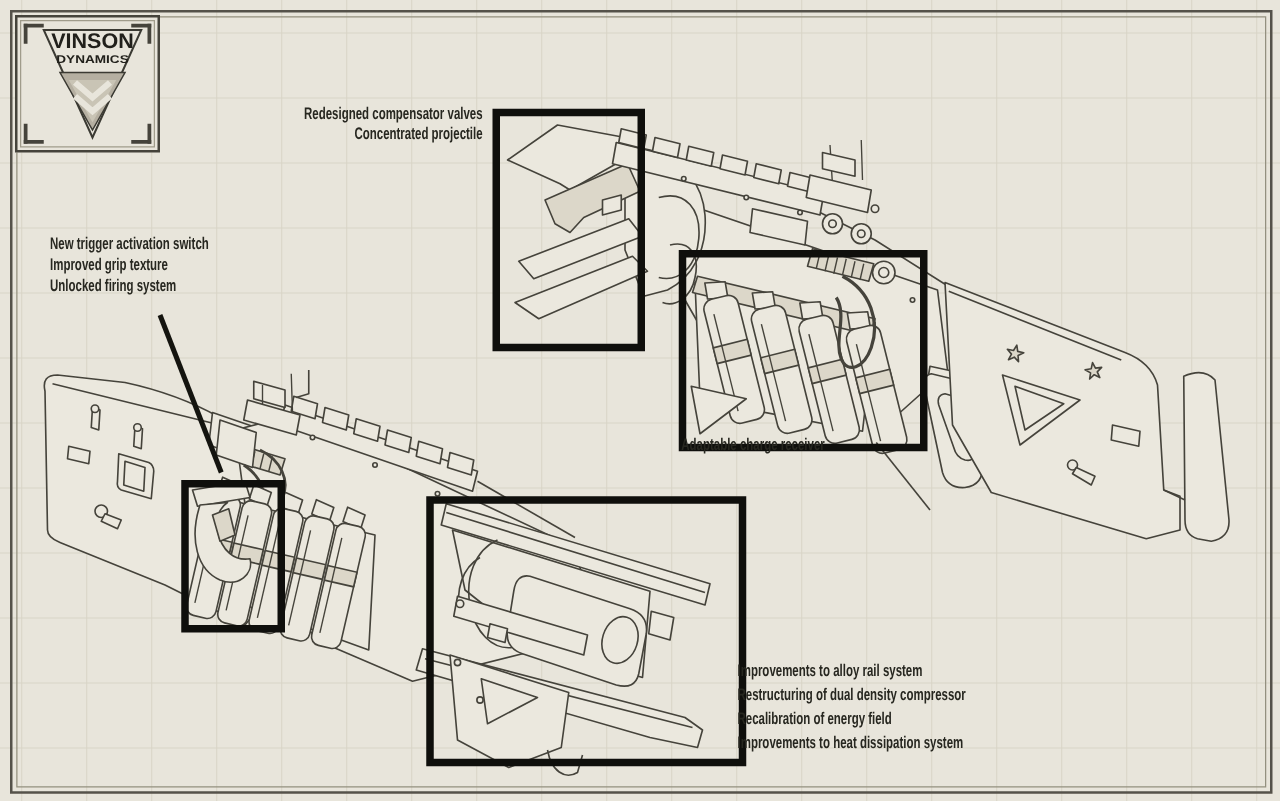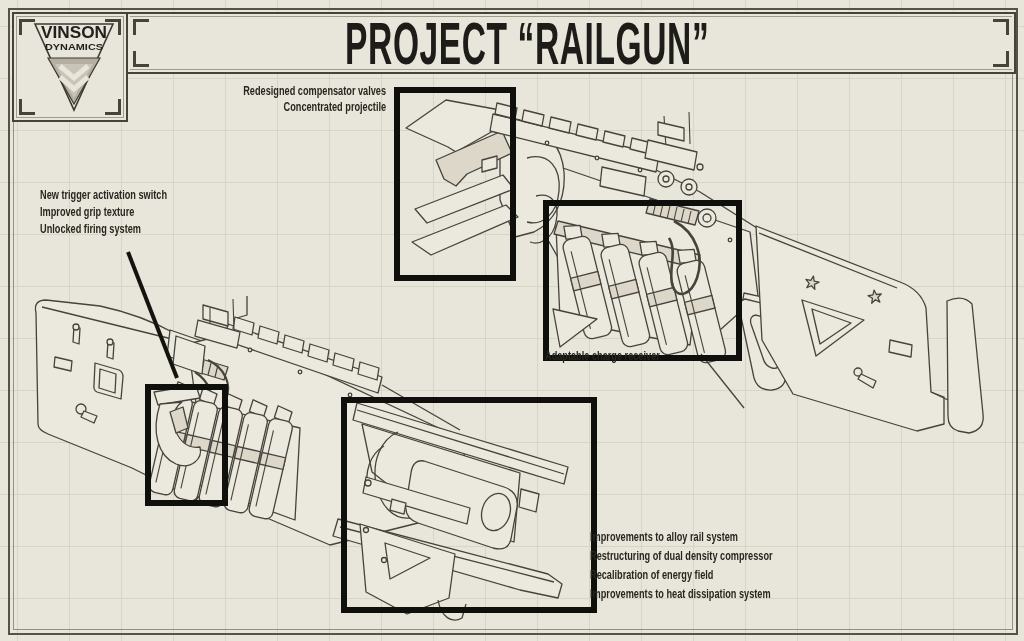--- a/index.html
+++ b/index.html
@@ -284,28 +284,20 @@
       <polygon points="21,10 99,10 60,96" fill="none" stroke="#3b3a33" stroke-width="1.6"></polygon>
       <polygon points="34,44 86,44 60,90" fill="#b5afa1" stroke="#3b3a33" stroke-width="1.2"></polygon>
       <polygon points="41,50 79,50 60,84" fill="#c9c4b5" stroke="none"></polygon>
       <path d="M46,52 L60,64 L74,52" fill="none" stroke="#e8e5db" stroke-width="5"></path>
       <path d="M46,63 L60,75 L74,63" fill="none" stroke="#e8e5db" stroke-width="5"></path>
       <text x="60" y="24" font-size="17" text-anchor="middle" textLength="66" lengthAdjust="spacingAndGlyphs">VINSON</text>
       <text x="60" y="36" font-size="9" text-anchor="middle" textLength="58" lengthAdjust="spacingAndGlyphs">DYNAMICS</text>
     </svg>
   </div>
 
-  <div class="title-bar">
-    <div class="inner-line"></div>
-    <div class="bk tl pos-tl"></div>
-    <div class="bk tr pos-tr"></div>
-    <div class="bk bl pos-bl"></div>
-    <div class="bk br pos-br"></div>
-    <div class="title-text">PROJECT “RAILGUN”</div>
-  </div>
 
   <div class="note note-compensator">
     <div class="ln">Redesigned compensator valves</div>
     <div class="ln">Concentrated projectile</div>
   </div>
   <div class="note note-trigger">
     <div class="ln">New trigger activation switch</div>
     <div class="ln">Improved grip texture</div>
     <div class="ln">Unlocked firing system</div>
   </div>

